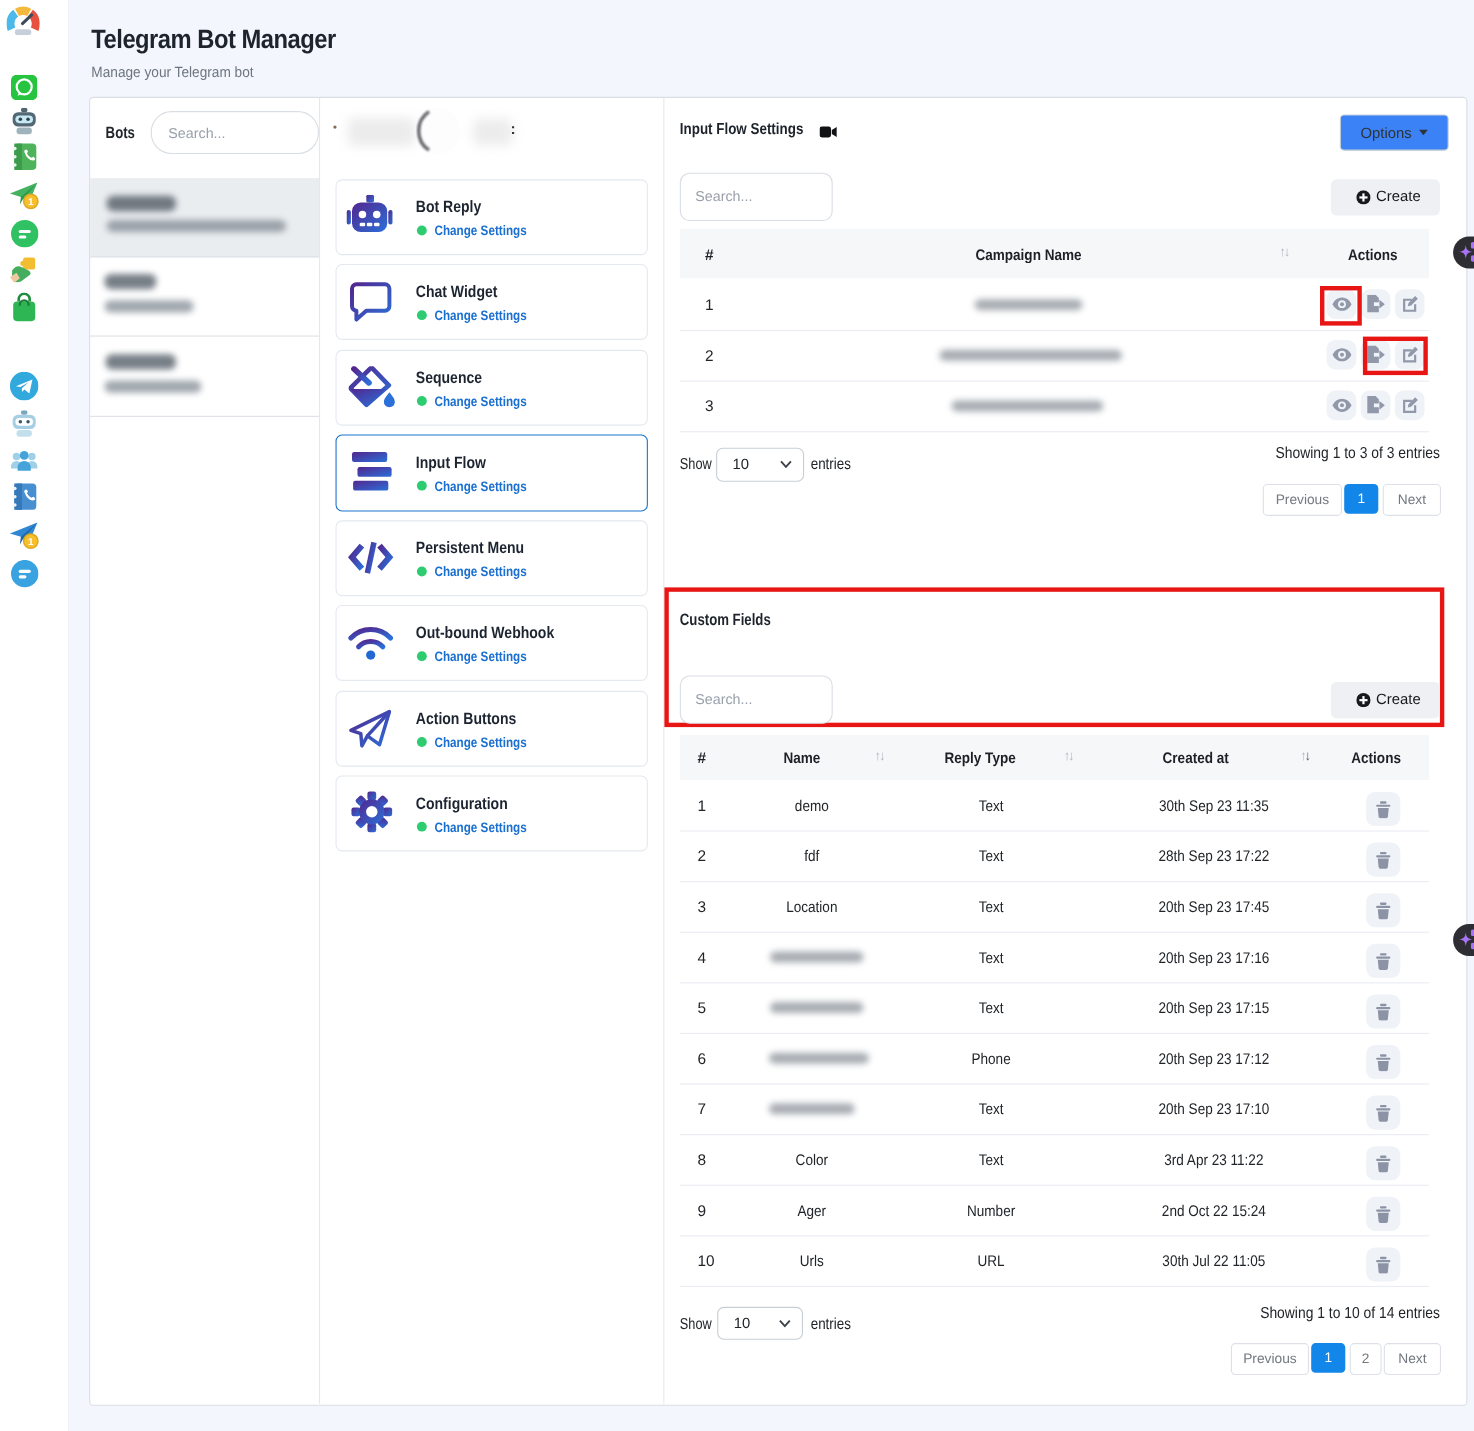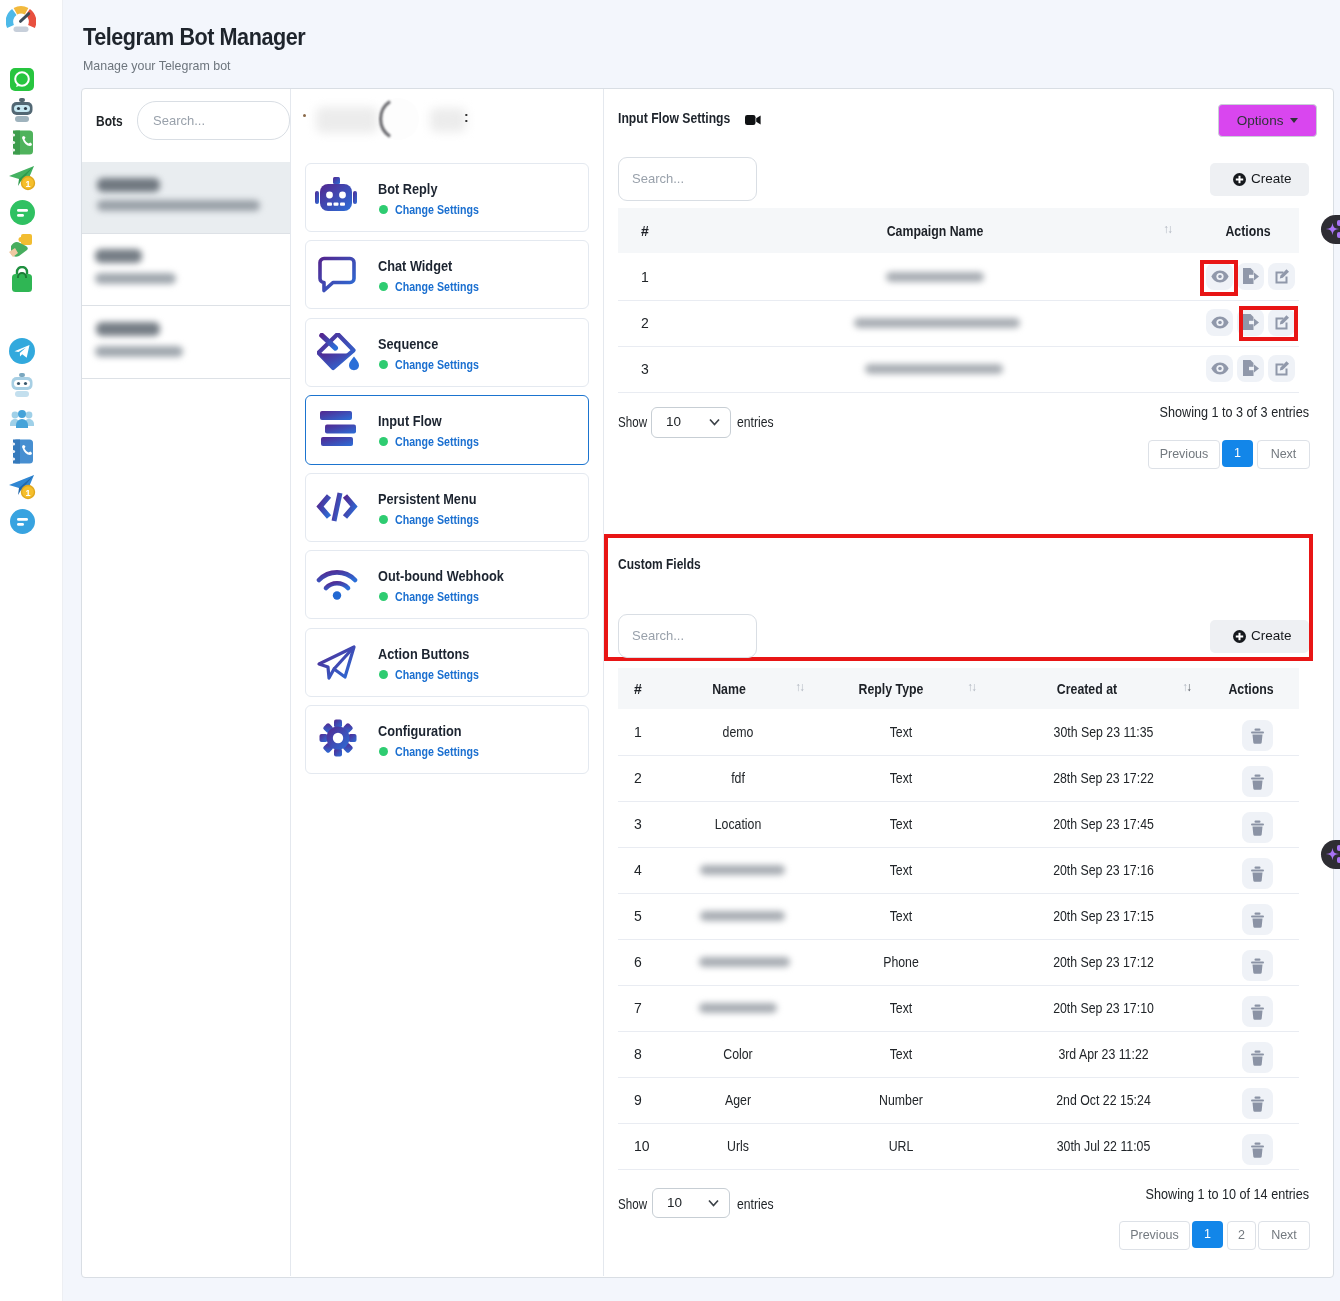--- a/index.html
+++ b/index.html
@@ -165,21 +165,21 @@
 <circle cx="21" cy="20" r="11.5"></circle>
 </g>
 <circle cx="21" cy="20" r="5.2" fill="#fff"></circle>
 </svg>
 
 <div class="ab nw sxl" style="left:618px;top:110px;font-size:14.5px;font-weight:bold;color:#1d232b">Input Flow Settings</div>
 <svg class="ab" style="left:745px;top:114px" width="16" height="12" viewBox="0 0 16 12">
       <rect x="0" y="1" width="10.5" height="10" rx="2.2" fill="#101214"></rect>
       <path d="M11.2 4.2 L15.6 1.4 V10.6 L11.2 7.8 Z" fill="#101214"></path>
     </svg>
-<div class="ab" style="left:1218px;top:104px;width:97px;height:31px;border:1px solid #c9d0d7;border-radius:4px;background:#d946ef;text-align:center;line-height:31px;font-size:13.5px;color:#2e3338">Options <span style="display:inline-block;width:0;height:0;border-left:4px solid transparent;border-right:4px solid transparent;border-top:5px solid #2e3338;vertical-align:2px;margin-left:3px"></span></div>
+<div class="ab" style="left:1218px;top:104px;width:97px;height:31px;border:1px solid #c9d0d7;border-radius:4px;background:#3b82f6;text-align:center;line-height:31px;font-size:13.5px;color:#2e3338">Options <span style="display:inline-block;width:0;height:0;border-left:4px solid transparent;border-right:4px solid transparent;border-top:5px solid #2e3338;vertical-align:2px;margin-left:3px"></span></div>
 <div class="sbox" style="left:618px;top:157px;width:124px;height:42px;line-height:42px;padding-left:13px">Search...</div>
 <div class="createbtn" style="left:1210px;top:163px">
 <svg class="ab" style="left:23px;top:10px" width="13" height="13" viewBox="0 0 13 13">
         <circle cx="6.5" cy="6.5" r="6.5" fill="#16191d"></circle>
         <rect x="5.5" y="2.8" width="2" height="7.4" fill="#fff"></rect>
         <rect x="2.8" y="5.5" width="7.4" height="2" fill="#fff"></rect>
       </svg>
 <span class="ab nw" style="left:41px;top:8px;font-size:13.5px;color:#15181c">Create</span>
 </div>
 <div class="thead" style="top:208px;height:45px"></div>

